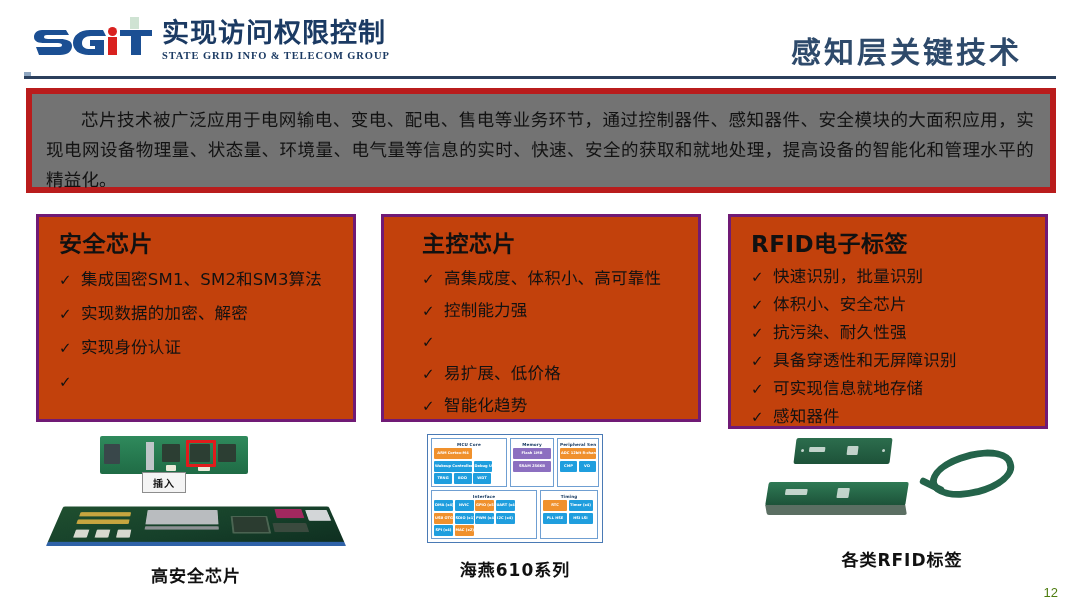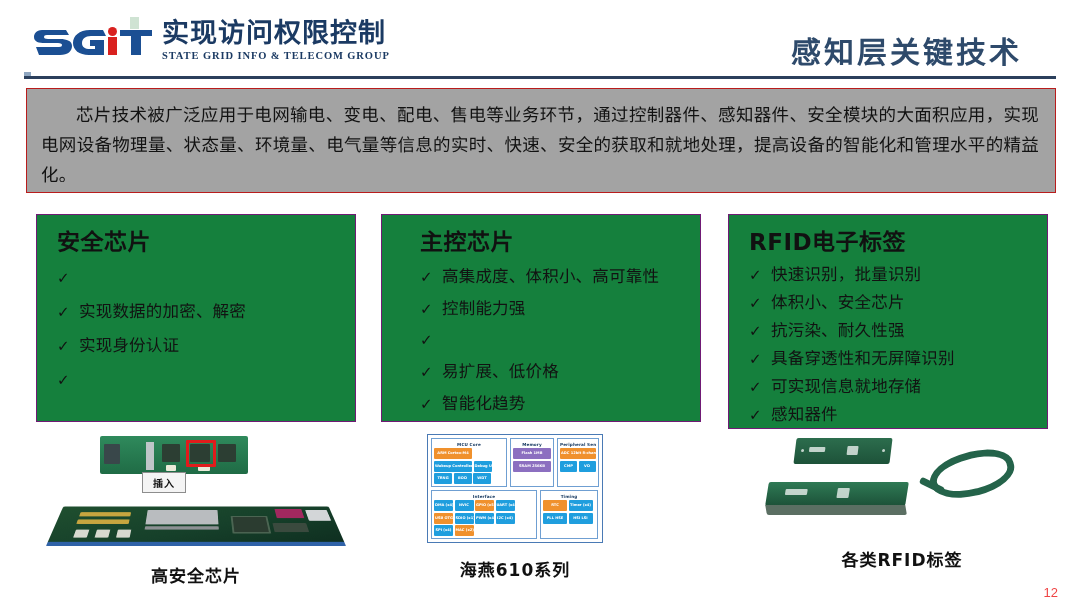--- a/index.html
+++ b/index.html
@@ -95,22 +95,22 @@
     background: #8fa6c0;
   }
 
   
   .intro-box {
     position: absolute;
     left: 26px;
     top: 88px;
     width: 1030px;
     height: 105px;
-    background: #a3a3a3;
-    border: 1px solid #b91c1c;
+    background: #737373;
+    border: 6px solid #b91c1c;
     padding: 11px 16px 8px 14px;
   }
   .intro-text {
     font-size: 17.5px;
     line-height: 30px;
     color: #121212;
     text-indent: 2em;
     text-align: justify;
     letter-spacing: 0.2px;
   }
@@ -120,22 +120,22 @@
     position: absolute;
     left: 0;
     top: 214px;
     width: 1080px;
     height: 215px;
   }
 
   .card {
     position: absolute;
     top: 0;
-    background: #15803d;
-    border: 1px solid #701a75;
+    background: #c2410c;
+    border: 3px solid #701a75;
     padding: 12px 10px 10px 20px;
   }
   .card.card-1 { left: 36px;  width: 320px; height: 208px; }
   .card.card-2 { left: 381px; width: 320px; height: 208px; padding-left: 38px; }
   .card.card-3 { left: 728px; width: 320px; height: 215px; }
 
   .card-title {
     font-size: 23px;
     font-weight: bold;
     color: #111111;
@@ -354,21 +354,21 @@
     transform: rotate(26deg);
   }
   .fig-3 .fig-caption { margin-top: 4px; }
 
   
   .page-number {
     position: absolute;
     right: 22px;
     bottom: 8px;
     font-size: 13px;
-    color: #ef4444;
+    color: #4d7c0f;
     font-family: "Liberation Sans", sans-serif;
   }
 </style>
 </head>
 <body>
 
 <div class="slide">
 
   <div class="header">
 
@@ -399,20 +399,21 @@
     <p class="intro-text">芯片技术被广泛应用于电网输电、变电、配电、售电等业务环节，通过控制器件、感知器件、安全模块的大面积应用，实现电网设备物理量、状态量、环境量、电气量等信息的实时、快速、安全的获取和就地处理，提高设备的智能化和管理水平的精益化。</p>
   </div>
 
   <div class="cards">
 
     <div class="card card-1">
       <div class="card-title">安全芯片</div>
       <ul class="bullets">
         <li class="bullet">
           <span class="check">✓</span>
+          <span class="bullet-text">集成国密SM1、SM2和SM3算法</span>
         </li>
         <li class="bullet">
           <span class="check">✓</span>
           <span class="bullet-text">实现数据的加密、解密</span>
         </li>
         <li class="bullet">
           <span class="check">✓</span>
           <span class="bullet-text">实现身份认证</span>
         </li>
         <li class="bullet">

